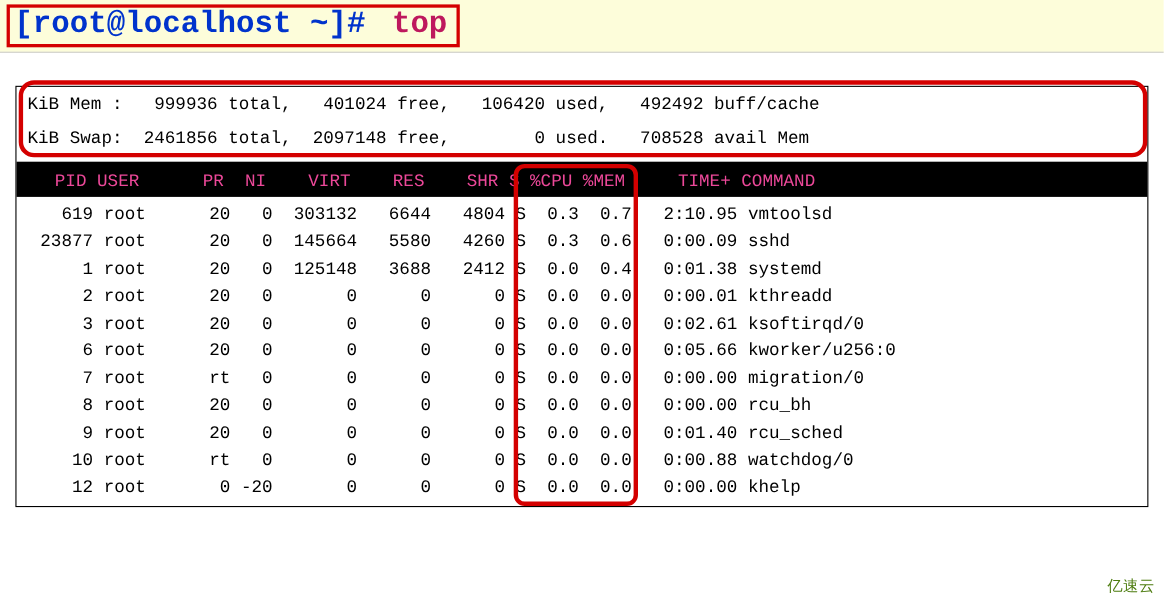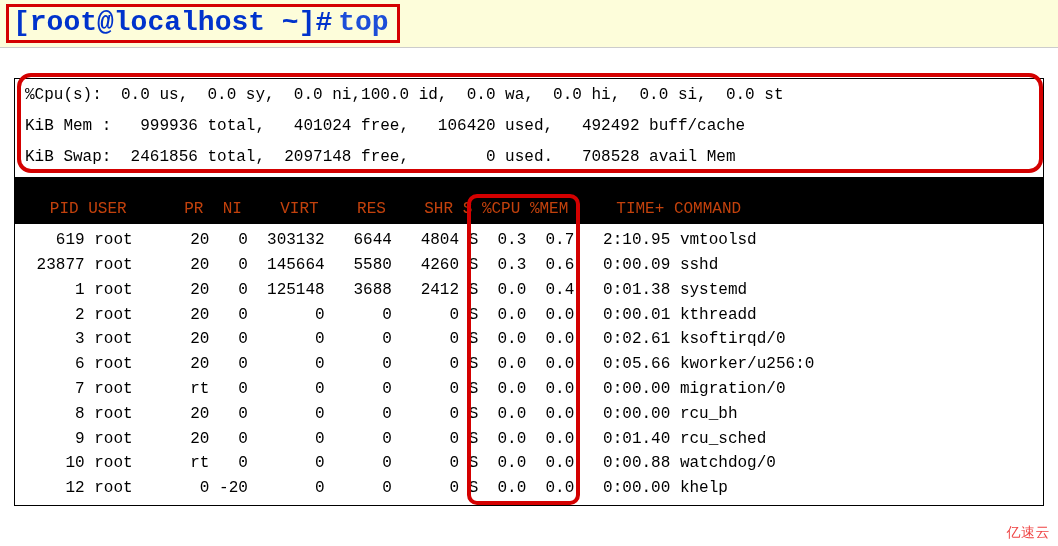--- a/index.html
+++ b/index.html
@@ -22,22 +22,22 @@
     border: 3px solid #d40000;
     padding: 0px 8px 2px 4px;
     font-family: "Courier New", Courier, monospace;
     font-weight: bold;
     font-size: 28px;
   }
   .prompt-box .ps1 {
     color: #0033cc;
   }
   .prompt-box .cmd {
-    color: #1d4ed8;
-    margin-left: 6px;
+    color: #be185d;
+    margin-left: 24px;
   }
 
   .terminal {
     margin: 30px 14px 6px 14px;
     border: 1px solid #000;
     background: #fff;
     color: #000;
     font-size: 16px;
     line-height: 1.55;
     position: relative;
@@ -60,22 +60,22 @@
     right: -4px;
     top: -6px;
     bottom: -2px;
     border: 4px solid #d40000;
     border-radius: 14px;
     pointer-events: none;
   }
 
   .header-row {
     background: #000;
-    color: #c2410c;
-    padding: 20px 6px 2px 6px;
+    color: #ec4899;
+    padding: 6px 6px 2px 6px;
     white-space: pre;
     font-family: "Courier New", Courier, monospace;
     font-size: 16px;
     margin-top: 6px;
   }
 
   .proc-area {
     position: relative;
     padding: 0 6px 2px 6px;
   }
@@ -85,41 +85,40 @@
     position: absolute;
     border: 4px solid #d40000;
     border-radius: 10px;
     pointer-events: none;
   }
 
   .watermark {
     position: fixed;
     right: 8px;
     bottom: 4px;
-    color: #ef4444;
+    color: #4d7c0f;
     font-family: sans-serif;
     font-size: 14px;
     letter-spacing: 0.5px;
   }
 </style>
 </head>
 <body>
 
 <div class="prompt-bar">
   <span class="prompt-box">
     <span class="ps1">[root@localhost ~]#</span>
     <span class="cmd">top</span>
   </span>
 </div>
 
 <div class="terminal">
 
   <div class="summary-block">
     <div class="summary-outline"></div>
-    <pre>%Cpu(s):  0.0 us,  0.0 sy,  0.0 ni,100.0 id,  0.0 wa,  0.0 hi,  0.0 si,  0.0 st</pre>
     <pre>KiB Mem :   999936 total,   401024 free,   106420 used,   492492 buff/cache</pre>
     <pre>KiB Swap:  2461856 total,  2097148 free,        0 used.   708528 avail Mem</pre>
   </div>
 
   <div class="header-row">   PID USER      PR  NI    VIRT    RES    SHR S %CPU %MEM     TIME+ COMMAND</div>
 
   <div class="proc-area">
     <div class="cpu-mem-box" id="cpu-mem-highlight" style="left: 451.641px; width: 105.703px; top: -30px; height: 302.8px;"></div>
     <pre id="proc-lines">   619 root      20   0  303132   6644   4804 S  0.3  0.7   2:10.95 vmtoolsd
  23877 root      20   0  145664   5580   4260 S  0.3  0.6   0:00.09 sshd

